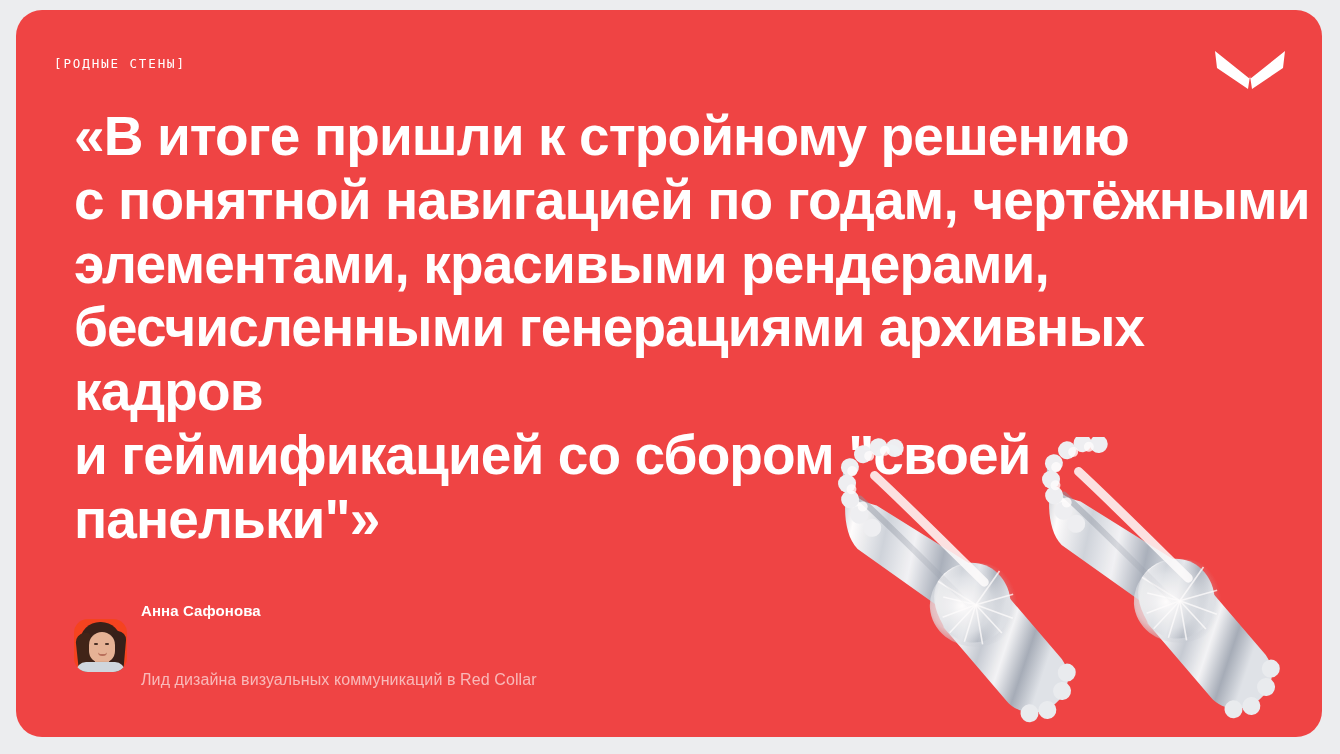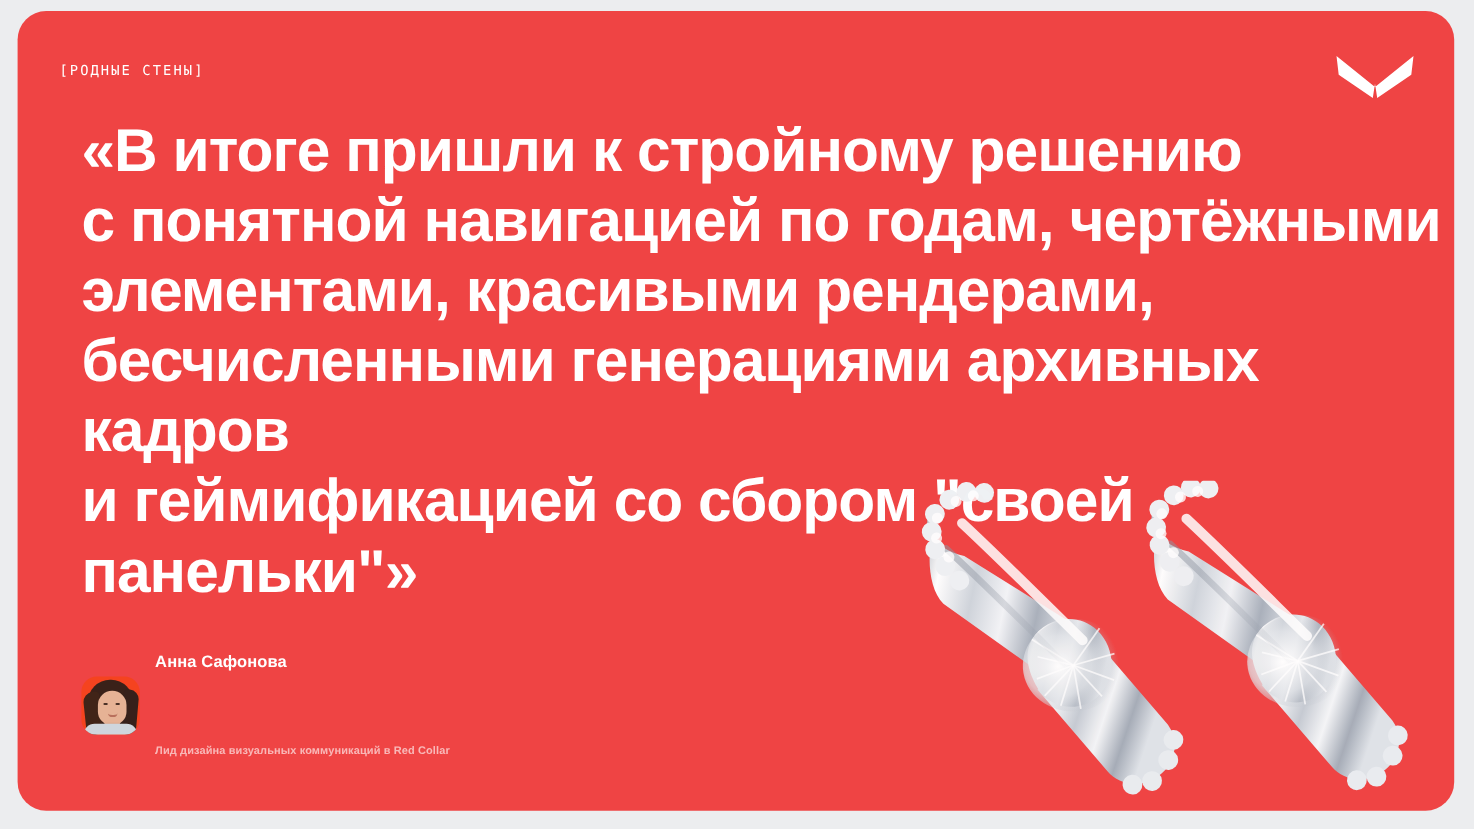--- a/index.html
+++ b/index.html
@@ -146,32 +146,32 @@
     background: #dca98d;
   }
   .avatar .shoulders {
     position: absolute;
     left: 2px; bottom: 0;
     width: 49px; height: 10px;
     background: #cfd6dd;
     border-radius: 12px 12px 0 0;
   }
 
-  .author-text { display: flex; flex-direction: column; gap: 19px; }
+  .author-text { display: flex; flex-direction: column; gap: 3px; }
   .author-name {
     color: #ffffff;
     font-size: 15px;
     font-weight: 700;
     line-height: 1.2;
     letter-spacing: 0.1px;
   }
   .author-role {
     color: rgba(255,255,255,0.62);
-    font-size: 10px;
-    font-weight: 700;
+    font-size: 16px;
+    font-weight: 400;
     line-height: 1.2;
     letter-spacing: 0.1px;
     margin-top: 47px;
   }
 
   
   .balloons {
     position: absolute;
     right: -6px;
     bottom: 0;

